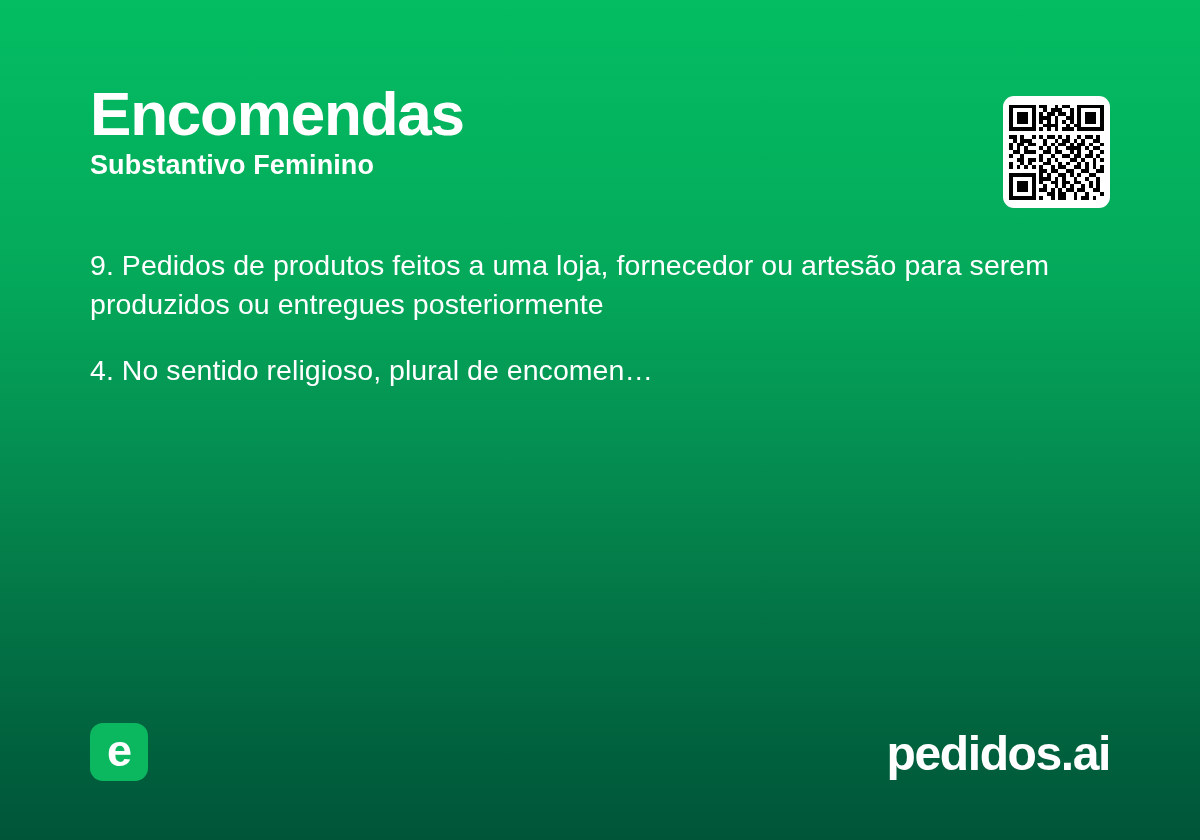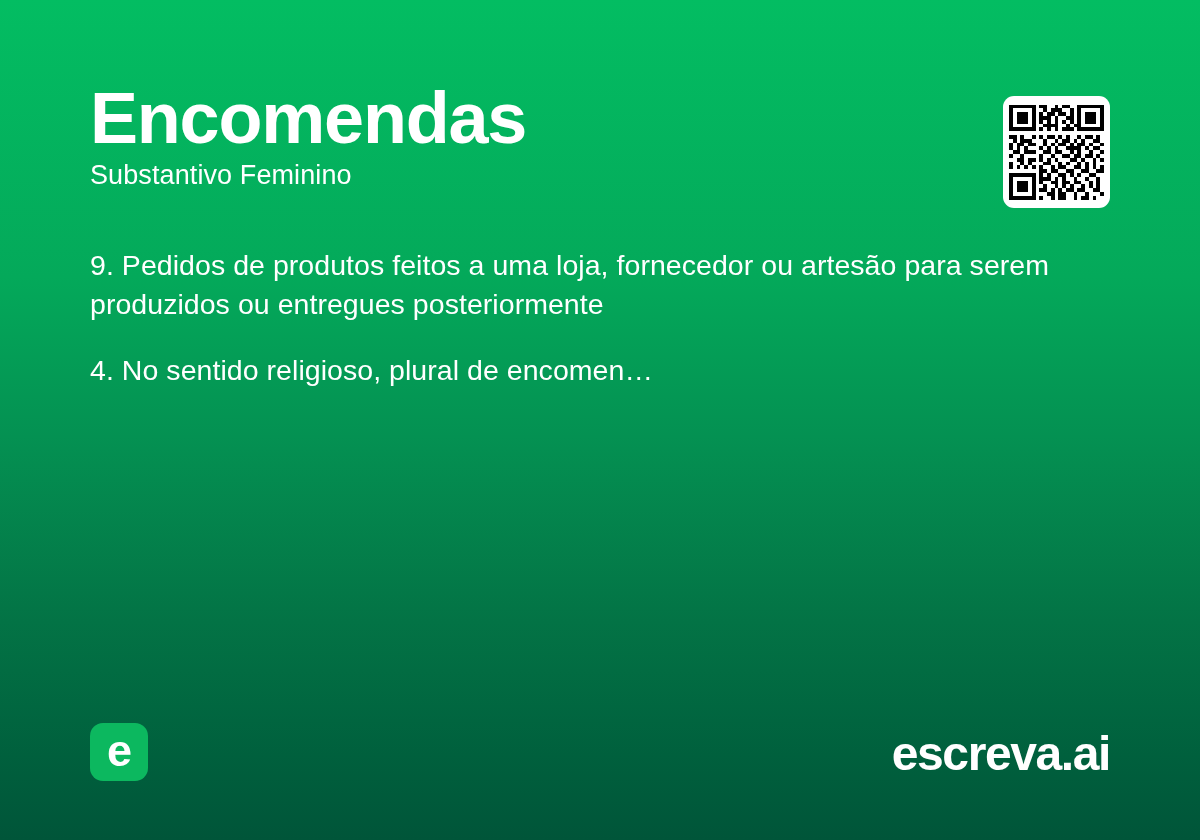--- a/index.html
+++ b/index.html
@@ -25,31 +25,31 @@
 
   
   .header {
     position: absolute;
     left: 90px;
     top: 82px;
     width: 880px;
   }
   .title {
     margin: 0;
-    font-size: 72px;
+    font-size: 62px;
     line-height: 1.02;
     font-weight: 700;
     letter-spacing: -1.2px;
     color: #ffffff;
   }
   .subtitle {
     margin: 6px 0 12px 0;
     font-size: 27px;
     line-height: 1.1;
-    font-weight: 400;
+    font-weight: 700;
     letter-spacing: 0.1px;
     color: #ffffff;
   }
 
   
   .qr-card {
     position: absolute;
     left: 1003px;
     top: 96px;
     width: 107px;
@@ -309,15 +309,15 @@
 
   <div class="definitions">
     <p class="definition">9. Pedidos de produtos feitos a uma loja, fornecedor ou artesão para serem produzidos ou entregues posteriormente</p>
     <p class="definition">4. No sentido religioso, plural de encomen…</p>
   </div>
 
   <div class="logo-badge">
     <span class="glyph">e</span>
   </div>
 
-  <div class="brand">escreva.ai</div>
+  <div class="brand">pedidos.ai</div>
 
 </div>
 
 </body></html>

